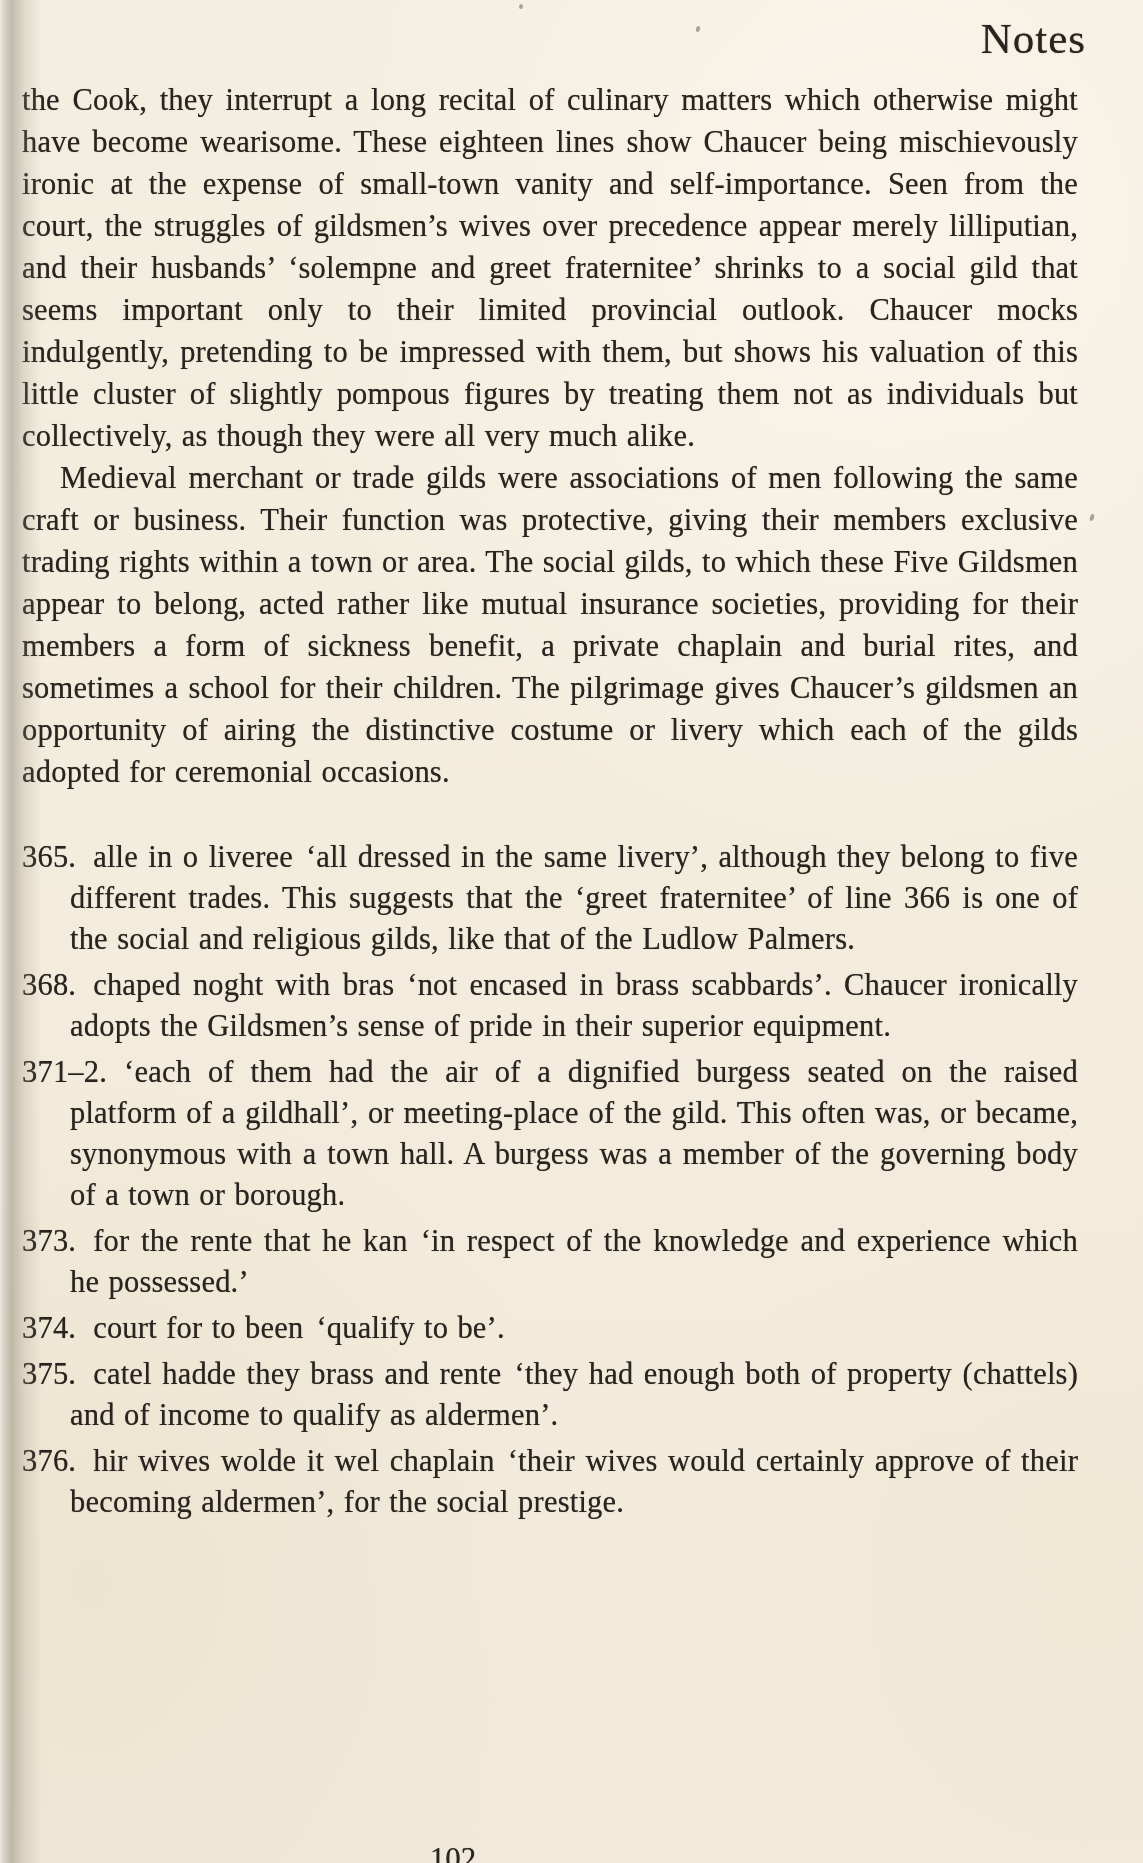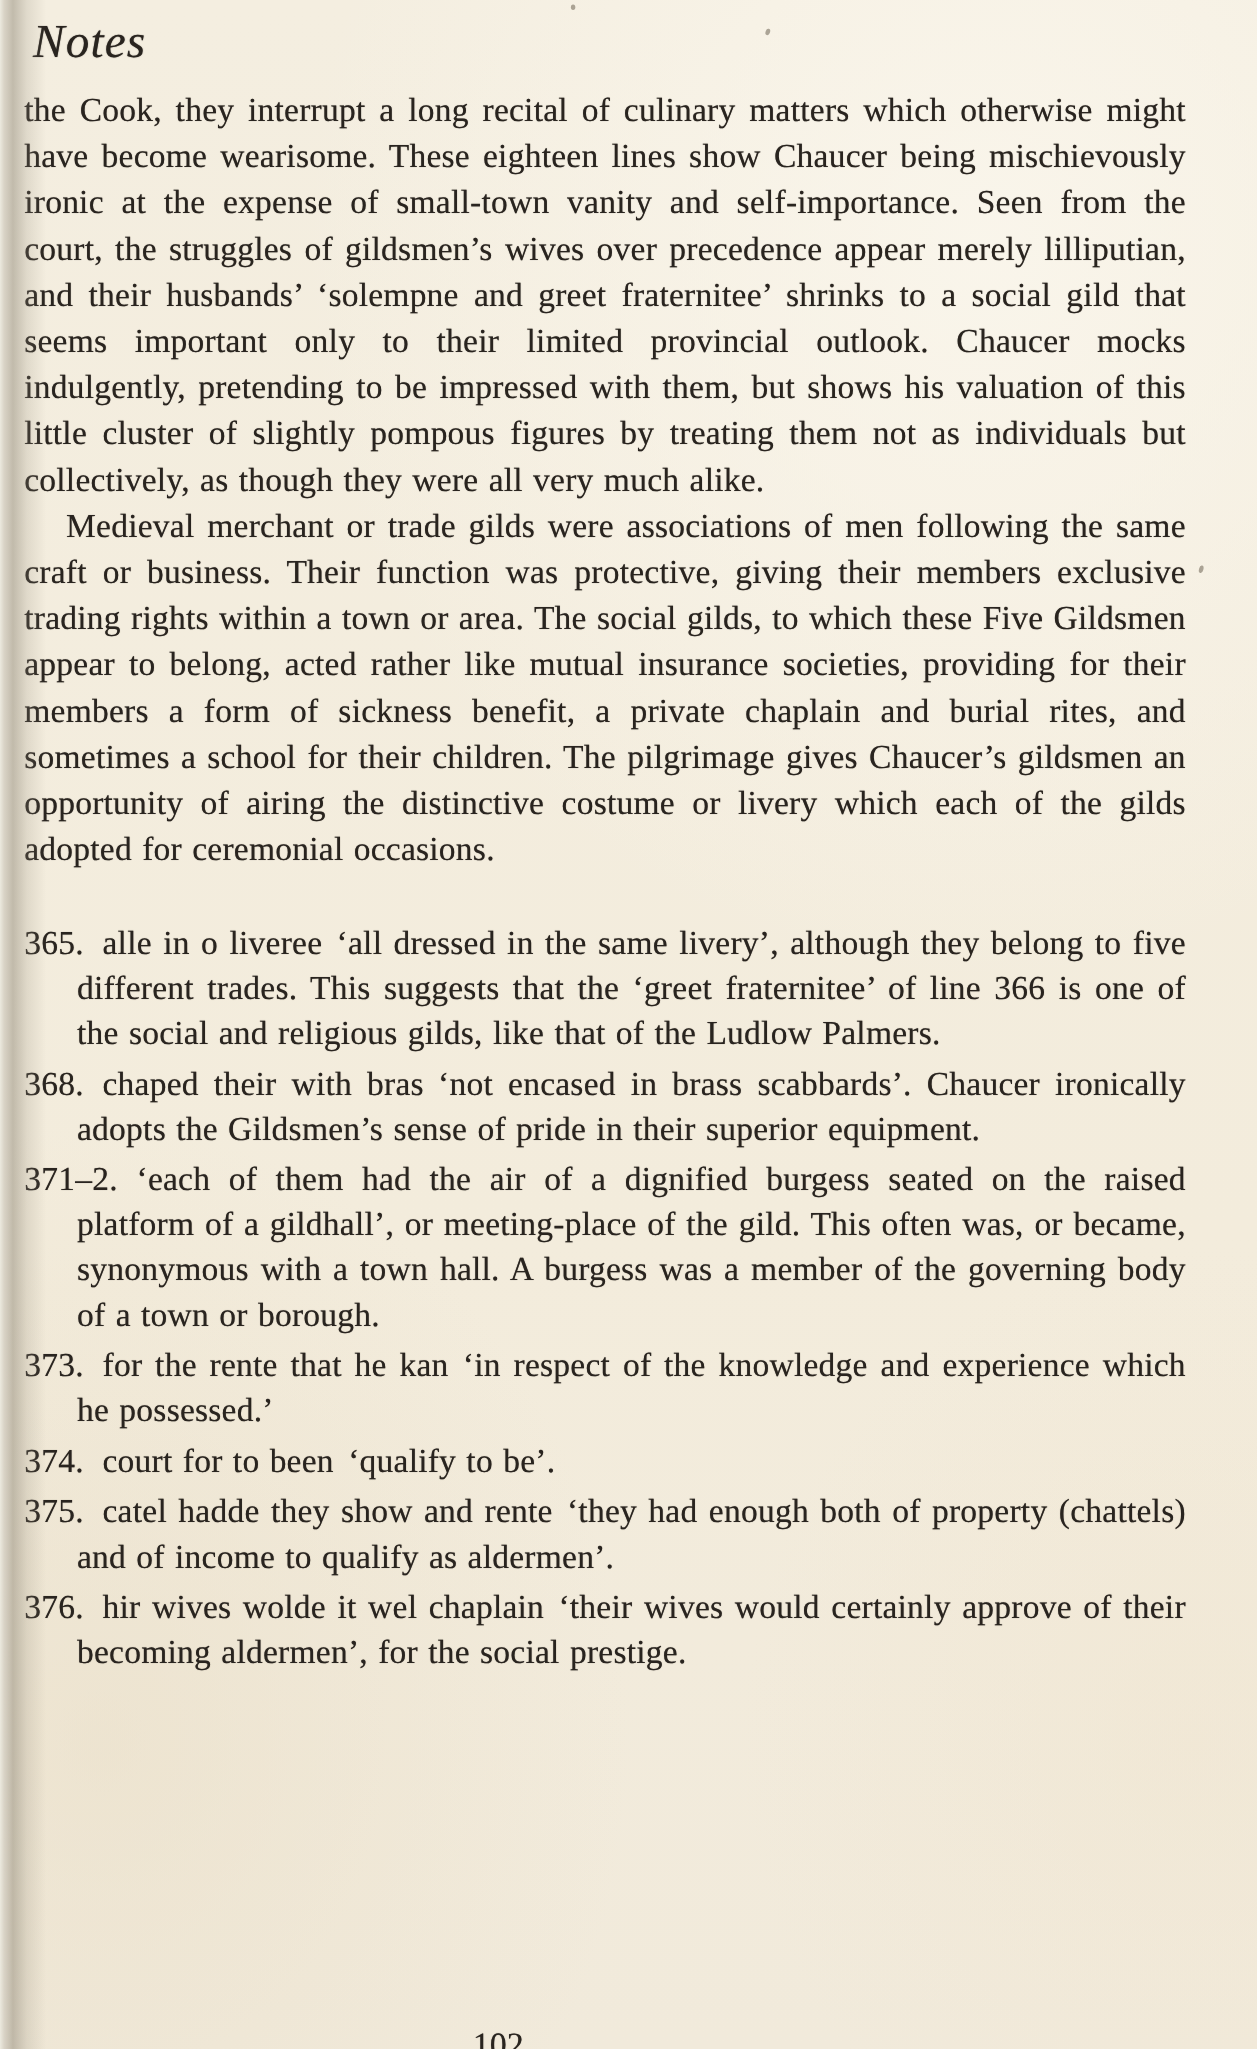--- a/index.html
+++ b/index.html
@@ -20,23 +20,22 @@
     background:linear-gradient(90deg,
       #eceadf 0%, #d9d3c6 9%,
       rgba(152,145,129,0.55) 28%,
       rgba(152,145,129,0.22) 58%,
       rgba(152,145,129,0) 100%);
     pointer-events:none;
   }
   .page { position:absolute; left:22px; top:0; width:1056px; z-index:1; }
   .title {
     margin:14px 0 16px 0;
-    text-align:left;
+    text-align:right;
     transform:translateX(8px);
-    font-style:italic;
     font-weight:400;
     font-size:43px;
     letter-spacing:1px;
     text-shadow:0 0 1px rgba(41,36,31,0.7);
   }
   .para {
     margin:0;
     font-size:30.5px; line-height:42px;
     text-align:justify;
     letter-spacing:0.2px; word-spacing:1.5px;
@@ -77,28 +76,28 @@
 
   <h1 class="title">Notes</h1>
 
   <p class="para">the Cook, they interrupt a long recital of culinary matters which otherwise might have become wearisome. These eighteen lines show Chaucer being mischievously ironic at the expense of small-town vanity and self-importance. Seen from the court, the struggles of gildsmen’s wives over precedence appear merely lilliputian, and their husbands’ ‘solempne and greet fraternitee’ shrinks to a social gild that seems important only to their limited provincial outlook. Chaucer mocks indulgently, pretending to be impressed with them, but shows his valuation of this little cluster of slightly pompous figures by treating them not as individuals but collectively, as though they were all very much alike.</p>
   <p class="para indent">Medieval merchant or trade gilds were associations of men following the same craft or business. Their function was protective, giving their members exclusive trading rights within a town or area. The social gilds, to which these Five Gildsmen appear to belong, acted rather like mutual insurance societies, providing for their members a form of sickness benefit, a private chaplain and burial rites, and sometimes a school for their children. The pilgrimage gives Chaucer’s gildsmen an opportunity of airing the distinctive costume or livery which each of the gilds adopted for ceremonial occasions.</p>
 
   <div class="notes">
 
     <p class="note"><span class="note-number">365.</span><span class="note-lemma">alle in o liveree</span><span class="note-text">‘all dressed in the same livery’, although they belong to five different trades. This suggests that the ‘greet fraternitee’ of line 366 is one of the social and religious gilds, like that of the Ludlow Palmers.</span></p>
 
-    <p class="note"><span class="note-number">368.</span><span class="note-lemma">chaped their with bras</span><span class="note-text">‘not encased in brass scabbards’. Chaucer ironically adopts the Gildsmen’s sense of pride in their superior equipment.</span></p>
+    <p class="note"><span class="note-number">368.</span><span class="note-lemma">chaped noght with bras</span><span class="note-text">‘not encased in brass scabbards’. Chaucer ironically adopts the Gildsmen’s sense of pride in their superior equipment.</span></p>
 
     <p class="note"><span class="note-number">371–2.</span><span class="note-text">‘each of them had the air of a dignified burgess seated on the raised platform of a gildhall’, or meeting-place of the gild. This often was, or became, synonymous with a town hall. A burgess was a member of the governing body of a town or borough.</span></p>
 
     <p class="note"><span class="note-number">373.</span><span class="note-lemma">for the rente that he kan</span><span class="note-text">‘in respect of the knowledge and experience which he possessed.’</span></p>
 
     <p class="note"><span class="note-number">374.</span><span class="note-lemma">court for to been</span><span class="note-text">‘qualify to be’.</span></p>
 
-    <p class="note"><span class="note-number">375.</span><span class="note-lemma">catel hadde they show and rente</span><span class="note-text">‘they had enough both of property (chattels) and of income to qualify as aldermen’.</span></p>
+    <p class="note"><span class="note-number">375.</span><span class="note-lemma">catel hadde they brass and rente</span><span class="note-text">‘they had enough both of property (chattels) and of income to qualify as aldermen’.</span></p>
 
     <p class="note"><span class="note-number">376.</span><span class="note-lemma">hir wives wolde it wel chaplain</span><span class="note-text">‘their wives would certainly approve of their becoming aldermen’, for the social prestige.</span></p>
 
   </div>
 </div>
 
 <div class="page-number">102</div>
 
 </body></html>

